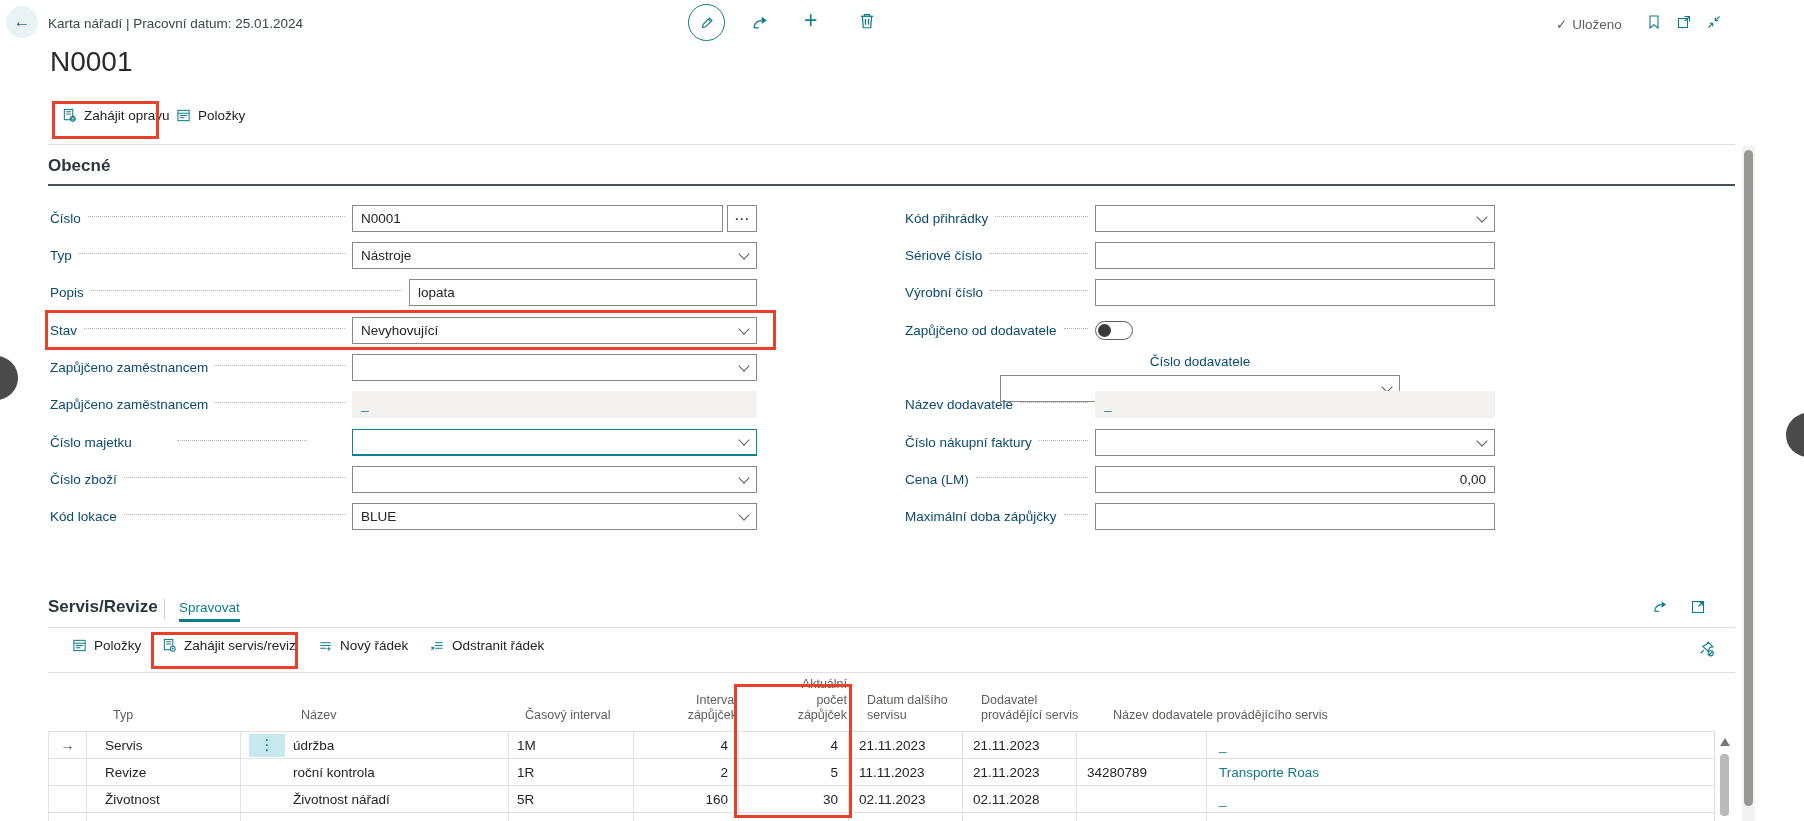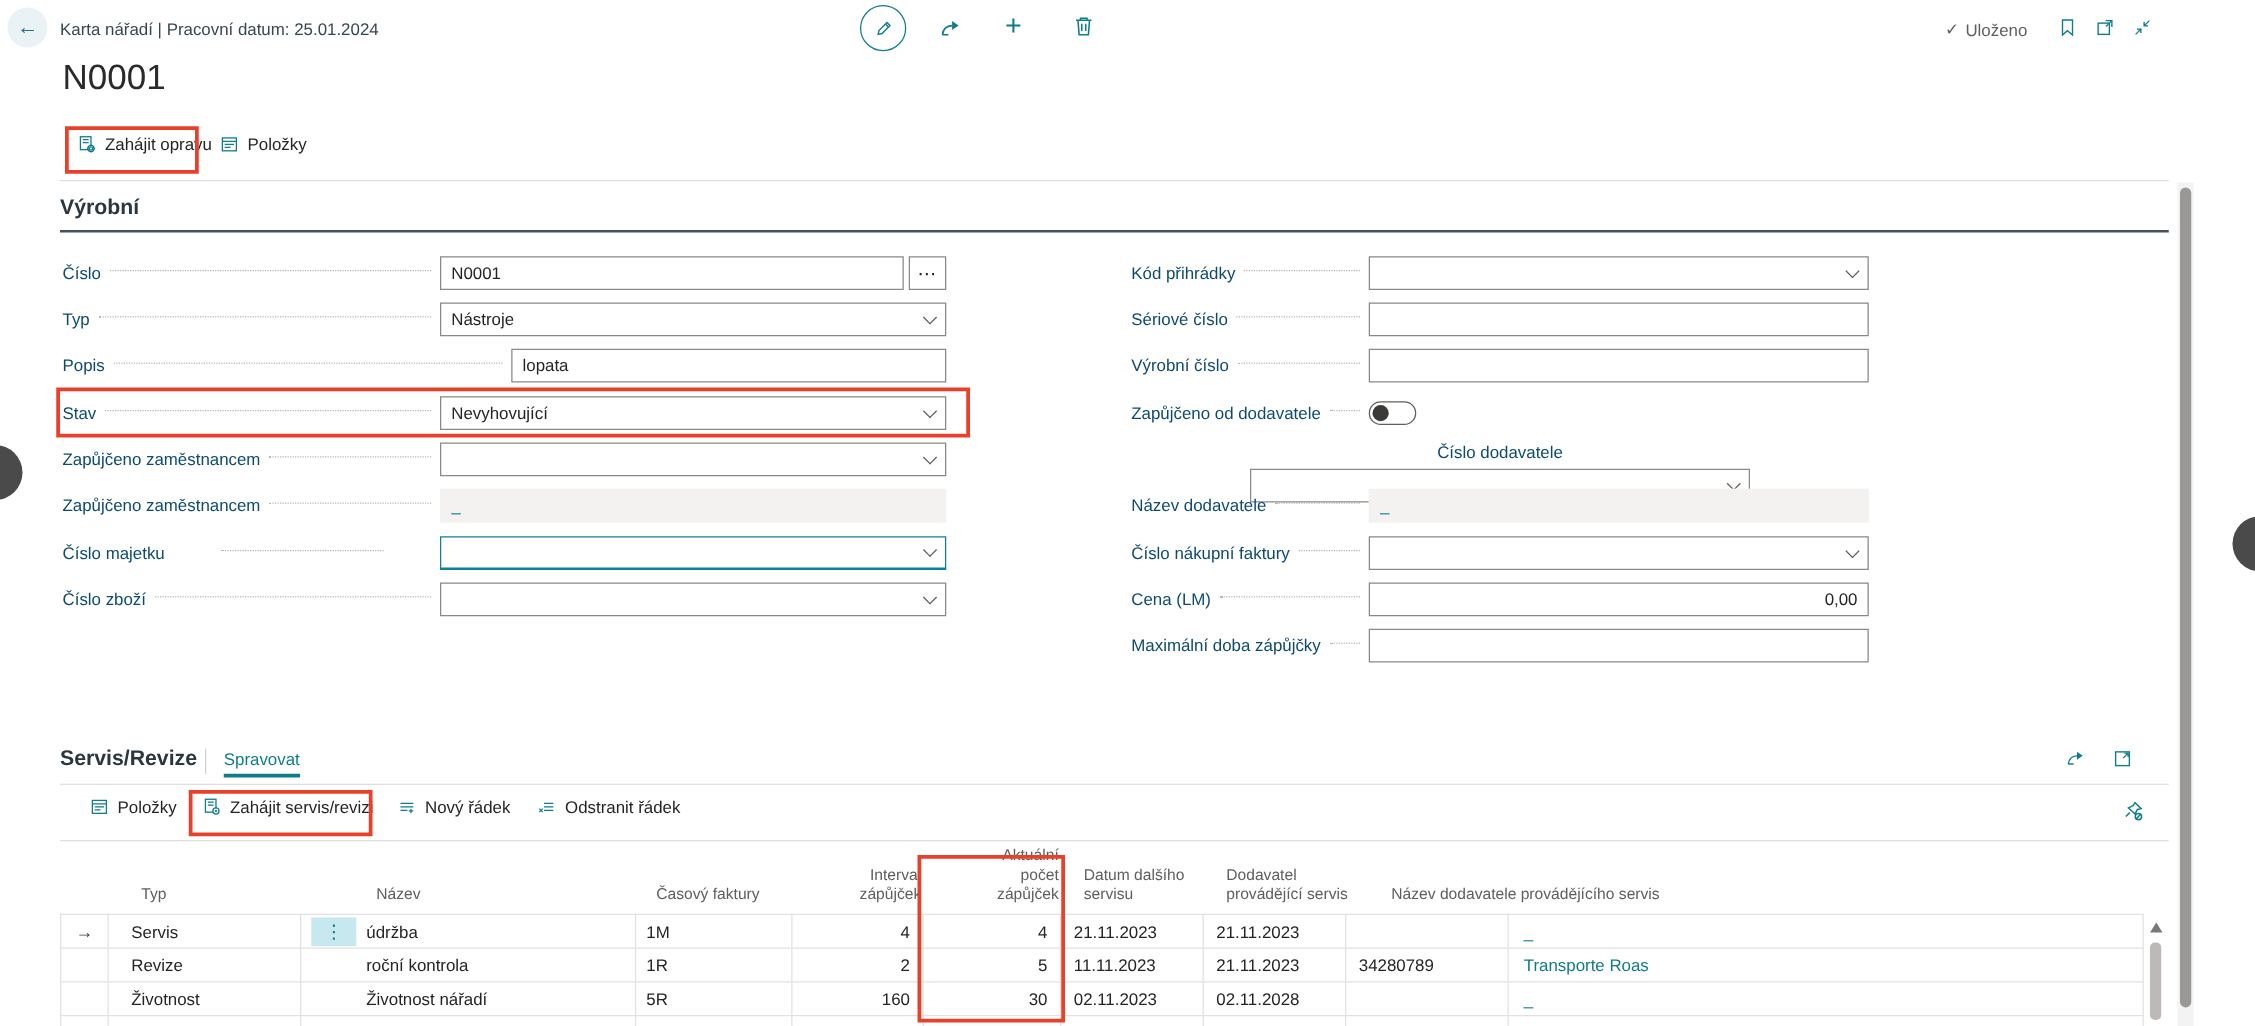--- a/index.html
+++ b/index.html
@@ -168,21 +168,21 @@
       <svg width="15" height="15" viewBox="0 0 16 16" fill="none" stroke="#0e7c8a" stroke-width="1.1">
         <rect x="2" y="2.5" width="12" height="11"></rect>
           <path d="M2 5.5h12M4 8h8M4 10.5h5"></path>
       </svg>
     </span>
     <span>Položky</span>
   </div>
 
   <div class="divider" style="top:144px;"></div>
 
-  <div class="secttitle" style="left:48px; top:156px;">Výrobní</div>
+  <div class="secttitle" style="left:48px; top:156px;">Obecné</div>
   <div class="sectline" style="top:184px;"></div>
 
   <div class="frow" style="left:50px; top:205px; width:707px;">
     <span class="lbl">Číslo</span>
       <span class="dots"></span>
     <div class="fbox" style="width:371px;">
         <span class="fval">N0001</span>
       </div>
     <div class="assist">
         <span>⋯</span>
@@ -232,20 +232,28 @@
     <div class="fbox focused" style="width:405px;">
         <span class="fval"></span>
         <span class="chev"></span>
       </div>
   </div>
   <div class="frow" style="left:50px; top:466px; width:707px;">
     <span class="lbl">Číslo zboží</span>
       <span class="dots"></span>
     <div class="fbox" style="width:405px;">
         <span class="fval"></span>
+        <span class="chev"></span>
+      </div>
+  </div>
+  <div class="frow" style="left:50px; top:503px; width:707px;">
+    <span class="lbl">Kód lokace</span>
+      <span class="dots"></span>
+    <div class="fbox" style="width:405px;">
+        <span class="fval">BLUE</span>
         <span class="chev"></span>
       </div>
   </div>
 
   <div class="frow" style="left:905px; top:205px; width:590px;">
     <span class="lbl">Kód přihrádky</span>
       <span class="dots"></span>
     <div class="fbox" style="width:400px;">
         <span class="fval"></span>
         <span class="chev"></span>
@@ -387,21 +395,21 @@
 
   <div class="thead">
     <div class="th c0"></div>
     <div class="th c1">
         <span>Typ</span>
       </div>
     <div class="th c2">
         <span>Název</span>
       </div>
     <div class="th c3">
-        <span>Časový faktury</span>
+        <span>Časový interval</span>
       </div>
     <div class="th c4">
         <span>Interval zápůjček</span>
       </div>
     <div class="th c5">
         <span>Aktuální počet zápůjček</span>
       </div>
     <div class="th c7">
         <span>Datum dalšího servisu</span>
       </div>

